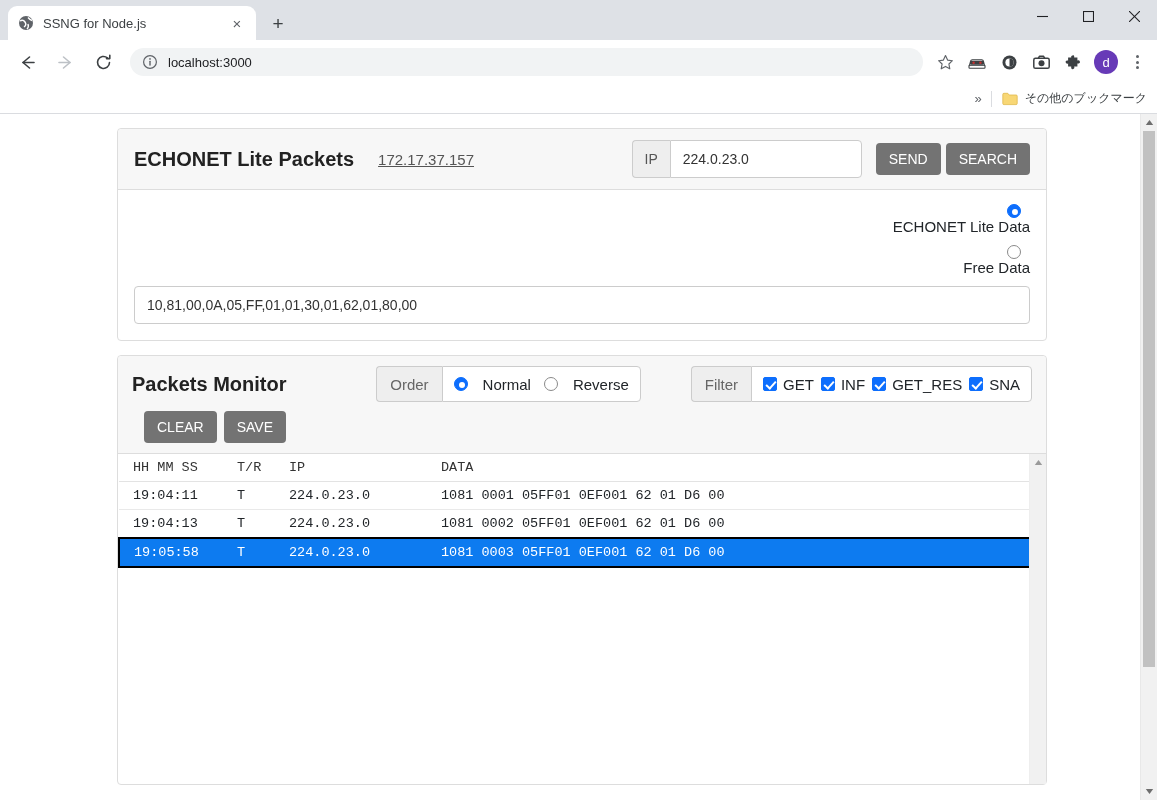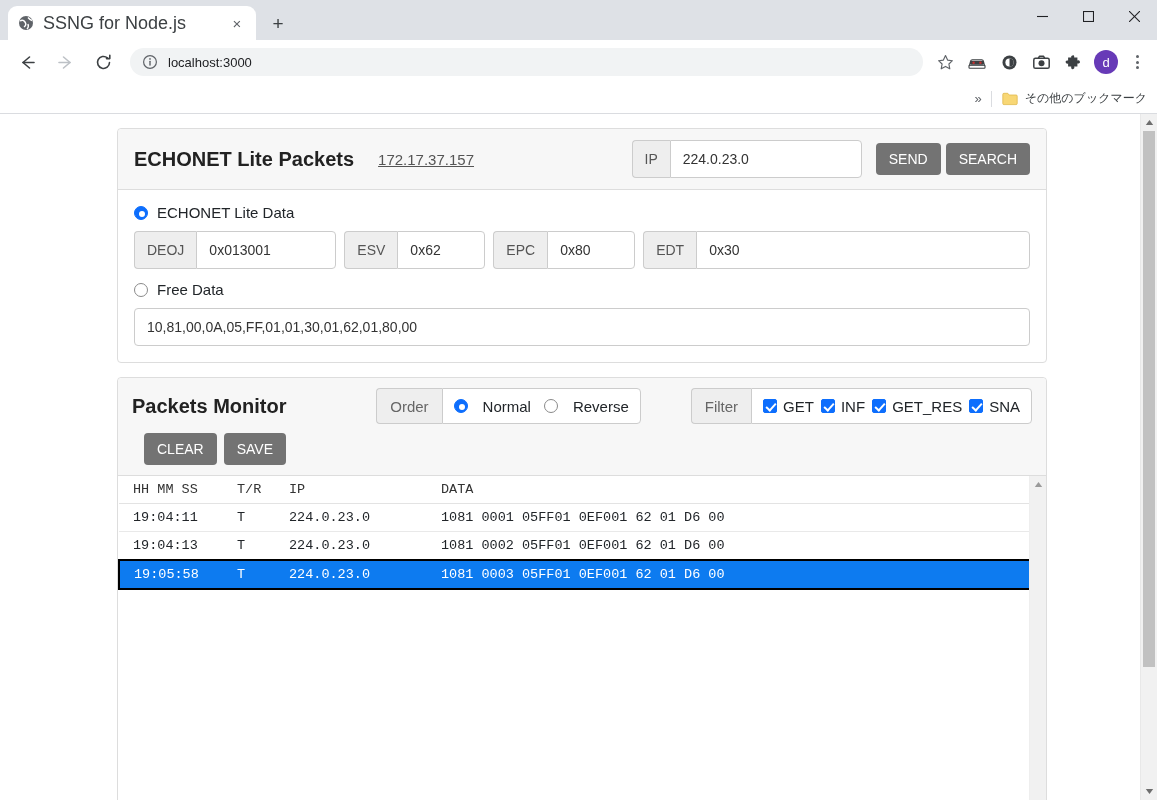--- a/index.html
+++ b/index.html
@@ -20,21 +20,21 @@
     border-bottom: 0;
   }
   .tab {
     margin-left: 8px; width: 248px; height: 34px;
     background: #ffffff; border-radius: 9px 9px 0 0;
     display: flex; align-items: center; padding: 0 10px;
     position: relative;
   }
   .tab-favicon { width: 16px; height: 16px; flex: 0 0 16px; margin-right: 9px; }
   .tab-title {
-    flex: 1 1 auto; font-size: 18px; color: #3c4043;
+    flex: 1 1 auto; font-size: 13px; color: #3c4043;
     white-space: nowrap; overflow: hidden; text-overflow: ellipsis;
   }
   .tab-close {
     width: 18px; height: 18px; flex: 0 0 18px;
     display: flex; align-items: center; justify-content: center;
     color: #5f6368; font-size: 15px; line-height: 1;
   }
   .new-tab {
     width: 28px; height: 28px; margin-left: 8px; margin-bottom: 3px;
     display: flex; align-items: center; justify-content: center;
@@ -149,21 +149,21 @@
     padding: 0 12px; display: flex; align-items: center;
     font-size: 14px; color: #333; background: #fff; height: 38px;
   }
   .btn {
     background: #737373; color: #fff; border: none; border-radius: 4px;
     padding: 0 13px; height: 32px; font-size: 14px;
     display: flex; align-items: center; justify-content: center;
     font-family: "Liberation Sans", sans-serif;
   }
 
-  .radio-line { display: flex; align-items: center; margin-bottom: 10px; }
+  .radio-line { display: flex; align-items: flex-end; margin-bottom: 10px; flex-direction: column; }
   .radio {
     width: 14px; height: 14px; border-radius: 50%;
     border: 1px solid #8a8a8a; background: #fff; margin-right: 9px;
     flex: 0 0 14px; position: relative;
   }
   .radio.on { border-color: #0d6efd; background: #0d6efd; }
   .radio.on::after {
     content:""; position:absolute; left:4px; top:4px;
     width:6px; height:6px; border-radius:50%; background:#fff;
   }
@@ -367,38 +367,20 @@
             <button class="btn" style="margin-left:14px;">SEND</button>
             <button class="btn" style="margin-left:5px;">SEARCH</button>
           </div>
           <div class="card-body">
 
             <div class="radio-line">
               <span class="radio on"></span>
               <span class="radio-label">ECHONET Lite Data</span>
             </div>
 
-            <div class="field-row">
-              <div class="ig">
-                <span class="ig-label">DEOJ</span>
-                <span class="ig-input" style="width:140px;">0x013001</span>
-              </div>
-              <div class="ig">
-                <span class="ig-label">ESV</span>
-                <span class="ig-input" style="width:88px;">0x62</span>
-              </div>
-              <div class="ig">
-                <span class="ig-label">EPC</span>
-                <span class="ig-input" style="width:88px;">0x80</span>
-              </div>
-              <div class="ig" style="flex:1 1 auto; margin-right:0;">
-                <span class="ig-label">EDT</span>
-                <span class="ig-input" style="flex:1 1 auto;">0x30</span>
-              </div>
-            </div>
 
             <div class="radio-line">
               <span class="radio"></span>
               <span class="radio-label">Free Data</span>
             </div>
 
             <div class="freedata">10,81,00,0A,05,FF,01,01,30,01,62,01,80,00</div>
           </div>
         </div>
 

